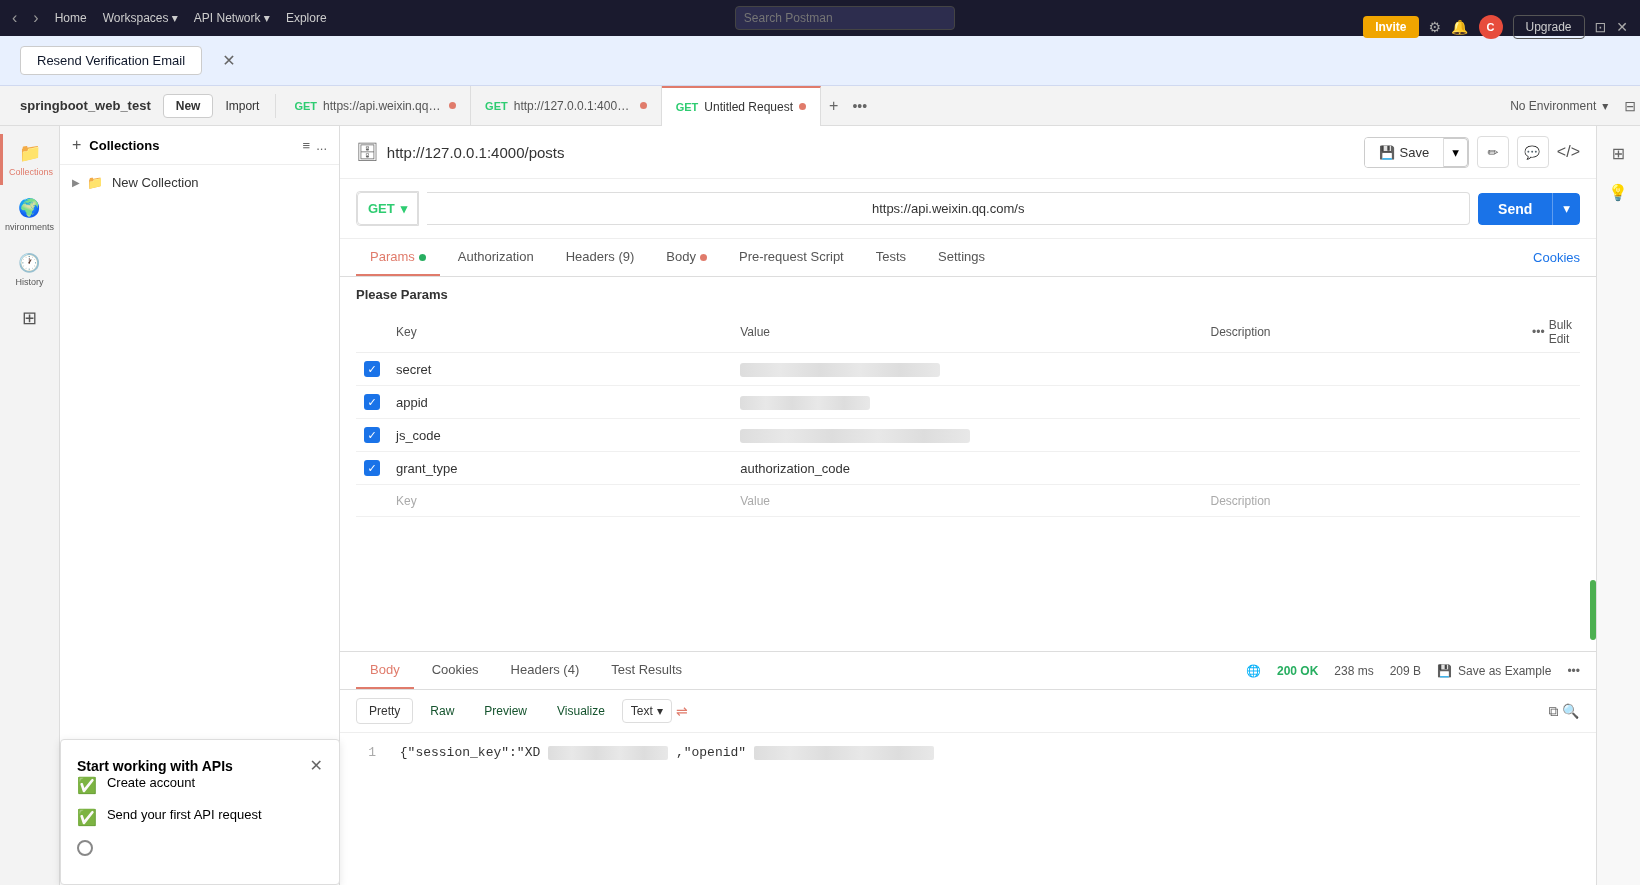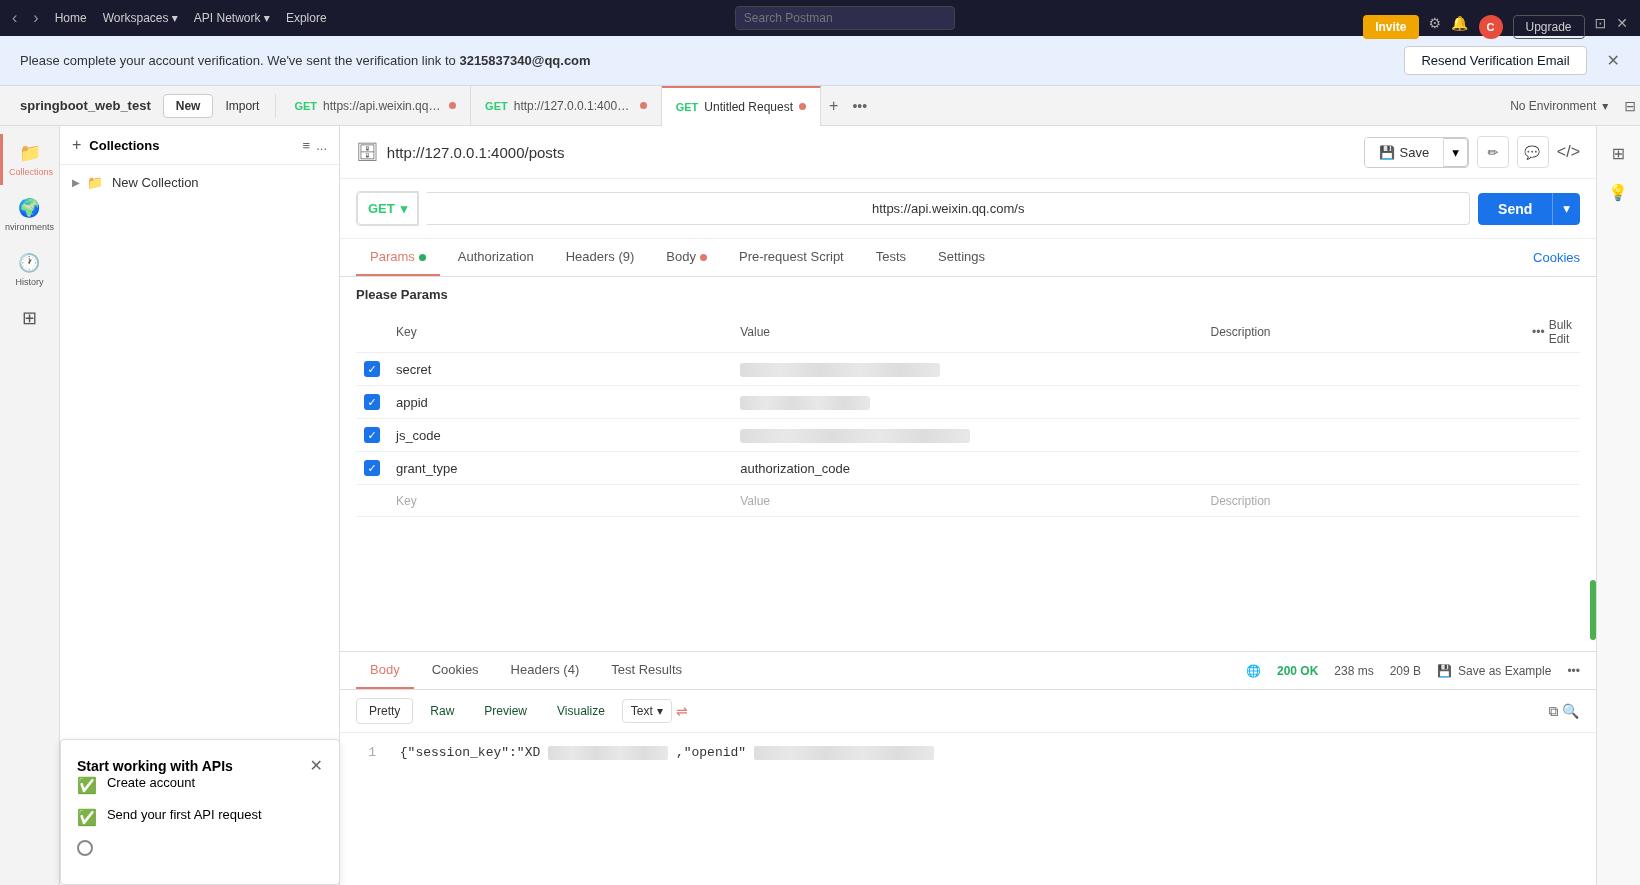--- a/index.html
+++ b/index.html
@@ -25,21 +25,21 @@
     }
     .topbar-search input {
       width: 200px;
       background: #2d2d4e;
       border: 1px solid #444;
       border-radius: 4px;
       color: #ccc;
       padding: 3px 8px;
       font-size: 12px;
     }
-    .topbar-actions { display: flex; gap: 10px; margin-top: 17px; }
+    .topbar-actions { display: flex; align-items: center; gap: 10px; margin-top: 17px; }
     .btn-invite {
       background: #f0a500;
       color: #fff;
       border: none;
       border-radius: 4px;
       padding: 4px 12px;
       cursor: pointer;
       font-size: 12px;
       font-weight: 600;
     }
@@ -544,24 +544,20 @@
     <span class="topbar-icon">⚙</span>
     <span class="topbar-icon">🔔</span>
     <div class="avatar">C</div>
     <button class="btn-upgrade">Upgrade</button>
     <span class="topbar-icon">⊡</span>
     <span class="topbar-icon">✕</span>
   </div>
 </div>
 
 <div class="verification-banner">
-  <span>
-    <span>Please complete your account verification. We've sent the verification link to</span>
-    <strong>3215837340@qq.com</strong>
-  </span>
   <div style="display:flex;align-items:center;gap:8px;">
     <button class="btn-resend">Resend Verification Email</button>
     <span class="banner-close">✕</span>
   </div>
 </div>
 
 <div class="tabbar">
   <span class="workspace-name">springboot_web_test</span>
   <button class="btn-new">New</button>
   <button class="btn-import">Import</button>

